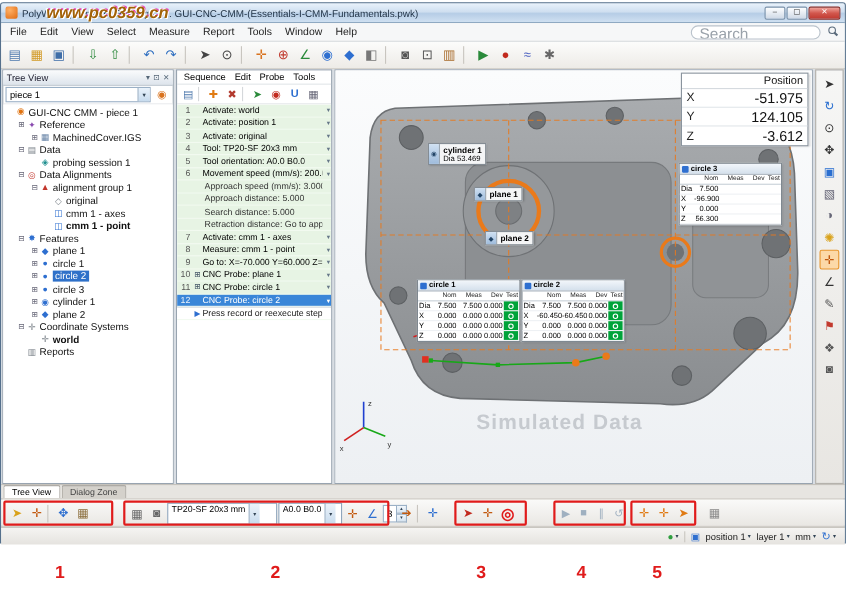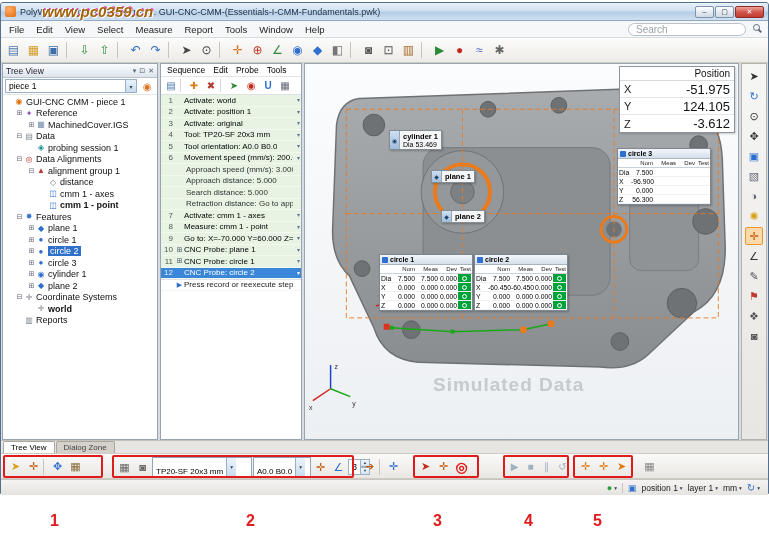--- a/index.html
+++ b/index.html
@@ -18,21 +18,21 @@
 .title-text{flex:1;white-space:nowrap;overflow:hidden}
 .winbtns{display:flex;gap:1px}
 .winbtn{width:19px;height:12px;border:1px solid #7e94ab;border-radius:2px;
   background:linear-gradient(#fdfeff,#cfd9e6);font-size:7px;line-height:9px;text-align:center;color:#333}
 .winbtn.close{width:29px;background:linear-gradient(#f0a39a,#d2574d 50%,#c03a31);color:#fff;border-color:#8d2f28}
 
 .menubar{height:17px;display:flex;align-items:center;background:#f6f7f8;
   border-bottom:1px solid #d9dcdf;padding:0 2px;font-size:9.5px;color:#222;position:relative}
 .menu-item{padding:1px 6px;border-radius:2px}
 .searchbox{position:absolute;right:22px;top:2px;width:118px;height:13px;border:1px solid #b9c2cb;
-  border-radius:7px;background:#fff;font-size:10px;color:#555;padding:0 7px;outline:none}
+  border-radius:7px;background:#fff;font-size:14px;color:#555;padding:0 7px;outline:none}
 .searchbox::placeholder{color:#9aa2aa}
 .mag{position:absolute;right:8px;top:3px;width:7px;height:7px;border:1.5px solid #5a6b7c;border-radius:50%}
 .mag::after{content:"";position:absolute;width:4px;height:1.5px;background:#5a6b7c;
   transform:rotate(45deg);right:-3px;bottom:-1px}
 
 .maintoolbar{height:25px;display:flex;align-items:center;gap:1px;padding:0 3px;
   background:linear-gradient(#fcfcfb,#edebe7);border-bottom:1px solid #cfccc6}
 .tbi{width:19px;height:19px;display:inline-flex;align-items:center;justify-content:center;
   font-size:12px;border-radius:2px}
 .tbi.sep{width:6px;height:16px;border-left:1px solid #c8c5bf;margin:0 2px;border-radius:0}
@@ -154,21 +154,21 @@
 .ptab.active{background:#fff;color:#000}
 
 
 .probebar{position:absolute;top:450px;left:0;right:0;height:26px;
   background:linear-gradient(#fafaf9,#e9e7e3);border-top:1px solid #cfccc6;border-bottom:1px solid #cfccc6}
 .pb-group{position:absolute;top:3px;display:flex;align-items:center;gap:1px}
 .pbi{width:17px;height:19px;display:inline-flex;align-items:center;justify-content:center;font-size:11px}
 .pbi.sep{width:5px;height:16px;border-left:1px solid #c8c5bf}
 .pbi.sm{width:15px;font-size:10px}
 .pb-combo{height:20px;border:1px solid #8fa6bc;background:#fff;font-size:8px;display:flex;
-  align-items:flex-end;padding-left:3px;white-space:nowrap}
+  align-items:flex-start;padding-left:3px;white-space:nowrap}
 .pb-combo .dd{width:10px;height:100%;margin-left:3px;background:linear-gradient(#ecf3fa,#c9dcee);
   border-left:1px solid #9ab0c6;display:flex;align-items:center;justify-content:center;
   font-size:5.5px;color:#345;flex:none}
 .pb-combo.w1{width:100px}
 .pb-combo.w2{width:58px}
 .spinbox{display:flex;align-items:center}
 .spin-val{width:13px;height:16px;border:1px solid #9ab0c6;background:#fff;font-size:8.5px;
   display:flex;align-items:center;justify-content:center}
 .spin-arrows{display:flex;flex-direction:column}
 .spin-arrows span{width:9px;height:8px;border:1px solid #9ab0c6;border-left:none;
@@ -317,21 +317,21 @@
 
             <div class="trow l2">
               <span class="tw">⊟</span>
               <span class="ti red">▲</span>
               <span class="tl">alignment group 1</span>
             </div>
 
             <div class="trow l3">
               <span class="tw"></span>
               <span class="ti gray">◇</span>
-              <span class="tl">distance</span>
+              <span class="tl">original</span>
             </div>
 
             <div class="trow l3">
               <span class="tw"></span>
               <span class="ti blue">◫</span>
               <span class="tl">cmm 1 - axes</span>
             </div>
 
             <div class="trow l3 bold">
               <span class="tw"></span>

